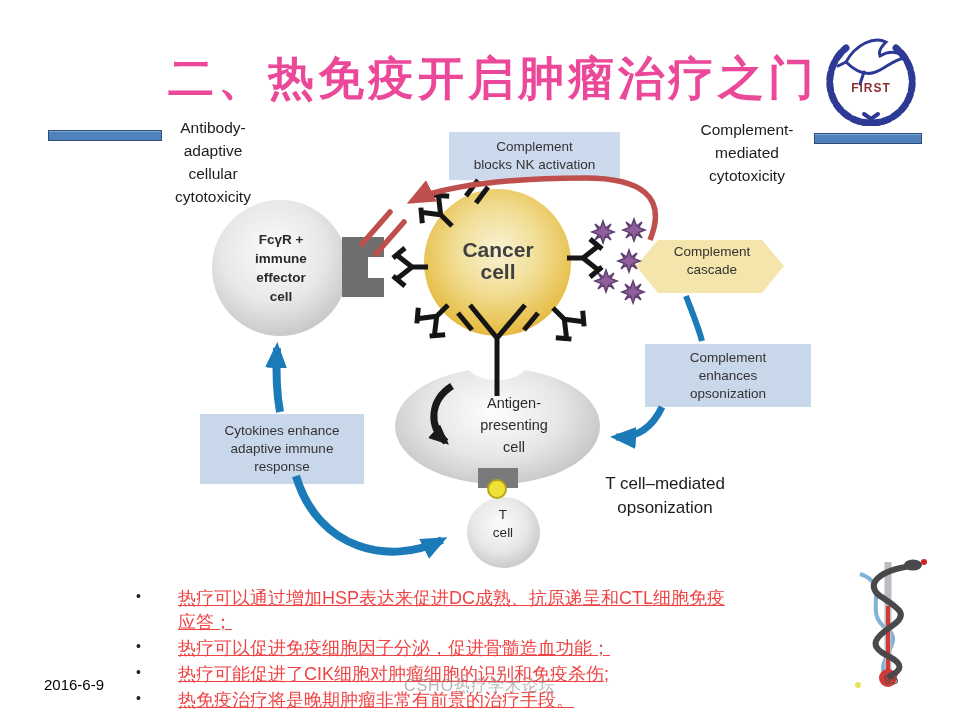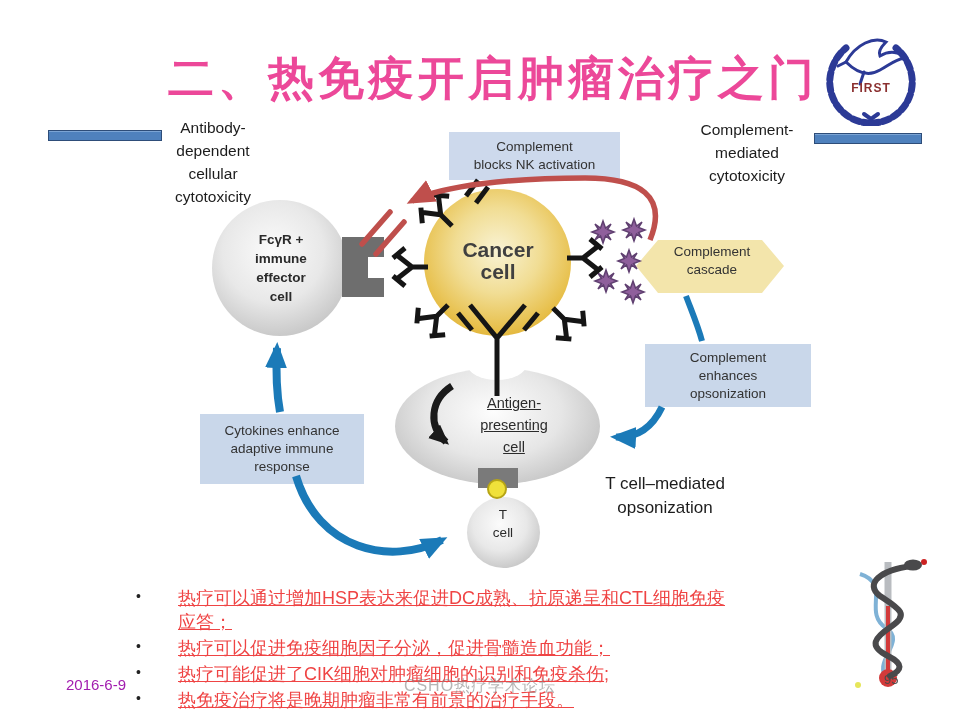--- a/index.html
+++ b/index.html
@@ -51,30 +51,30 @@
   .dlabel{
     text-align:center;white-space:pre-line;color:#1c1c1c;
     font-size:15.5px;line-height:23px;transform:translateX(-50%);
   }
   #lbl-adcc{left:213px;top:116px;}
   #lbl-cmc{left:747px;top:118px;}
   #lbl-tcmc{left:665px;top:472px;font-size:17px;line-height:24px;}
   #lbl-fcyr{left:281px;top:230px;font-size:13.5px;line-height:19px;color:#2b2b2b;font-weight:bold;}
   #lbl-cancer{left:498px;top:239px;font-size:21px;line-height:22px;font-weight:600;color:#404040;}
   #lbl-cascade{left:712px;top:243px;font-size:13.5px;line-height:18px;color:#333;}
-  #lbl-apc{left:514px;top:392px;font-size:14.5px;line-height:22px;color:#2b2b2b;text-decoration:underline;}
+  #lbl-apc{left:514px;top:392px;font-size:14.5px;line-height:22px;color:#2b2b2b;}
   #lbl-tcell{left:503px;top:506px;font-size:13.5px;line-height:18px;color:#2b2b2b;}
   svg.overlay{left:0;top:0;pointer-events:none;}
   
   #bullets{left:136px;top:586px;width:620px;}
   .bullet{display:flex;margin-bottom:2px;}
   .bullet .dot{width:42px;font-size:14px;color:#222;padding-top:2px;}
   .bullet .txt{width:560px;font-size:18px;line-height:24px;color:#ef4444;text-decoration:underline;}
   
-  #footer-date{left:44px;top:676px;font-size:15px;color:#a21caf;margin-left:22px;}
+  #footer-date{left:44px;top:676px;font-size:15px;color:#000000;}
   #watermark{left:50%;top:676px;transform:translateX(-50%);font-size:16px;color:rgba(135,135,135,0.62);letter-spacing:1px;}
   #page-number{left:884px;top:672px;font-size:13px;color:#4a4a4a;}
   
   #logo{left:816px;top:26px;}
   #medsym{left:850px;top:554px;}
 </style>
 </head>
 <body>
 
 <div class="abs" id="title">二、热免疫开启肿瘤治疗之门</div>
@@ -168,21 +168,21 @@
 
   <path d="M 280 412 C 276 390 276 368 277 348" fill="none" stroke="#1b7ab8" stroke-width="8" marker-end="url(#headBlue)"></path>
   <path d="M 296 476 C 318 550 390 566 442 540" fill="none" stroke="#1b7ab8" stroke-width="8" marker-end="url(#headBlue)"></path>
   <path d="M 686 296 C 692 312 698 326 702 341" fill="none" stroke="#1b7ab8" stroke-width="6"></path>
   <path d="M 662 407 C 652 428 636 438 616 437" fill="none" stroke="#1b7ab8" stroke-width="7" marker-end="url(#headBlue)"></path>
 
   <path d="M 452 386 C 430 400 428 426 446 442" fill="none" stroke="#1a1a1a" stroke-width="7" marker-end="url(#headBlack)"></path>
 </svg>
 
 <div class="abs dlabel" id="lbl-adcc">Antibody-
-dependent
+adaptive
 cellular
 cytotoxicity</div>
 <div class="abs dlabel" id="lbl-cmc">Complement-
 mediated
 cytotoxicity</div>
 <div class="abs dlabel" id="lbl-tcmc">T cell–mediated
 opsonization</div>
 <div class="abs dlabel" id="lbl-fcyr">FcγR +
 immune
 effector

